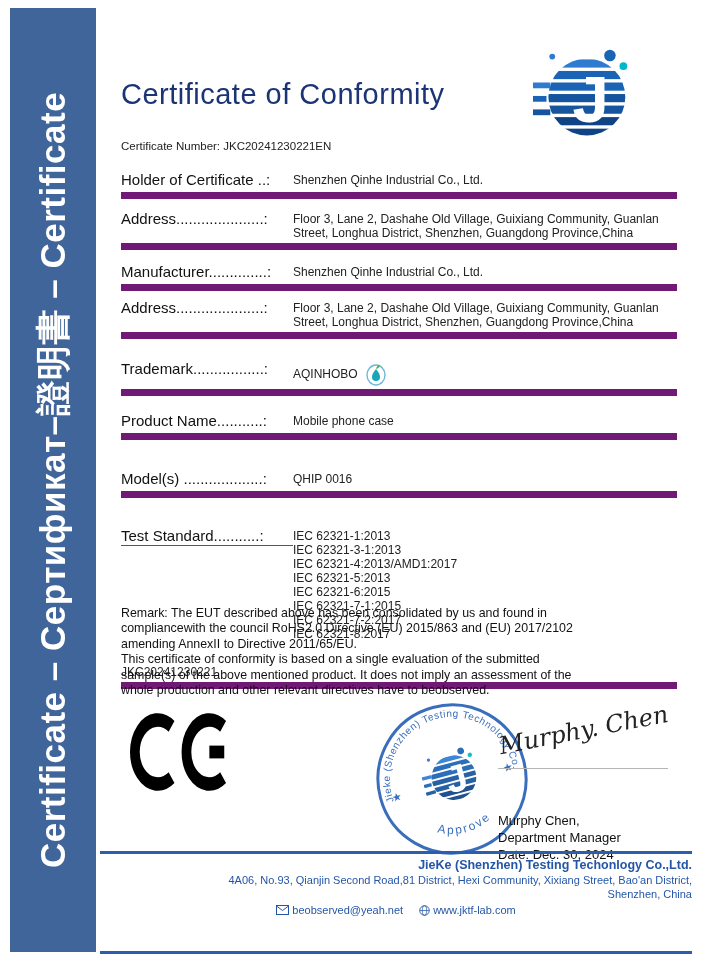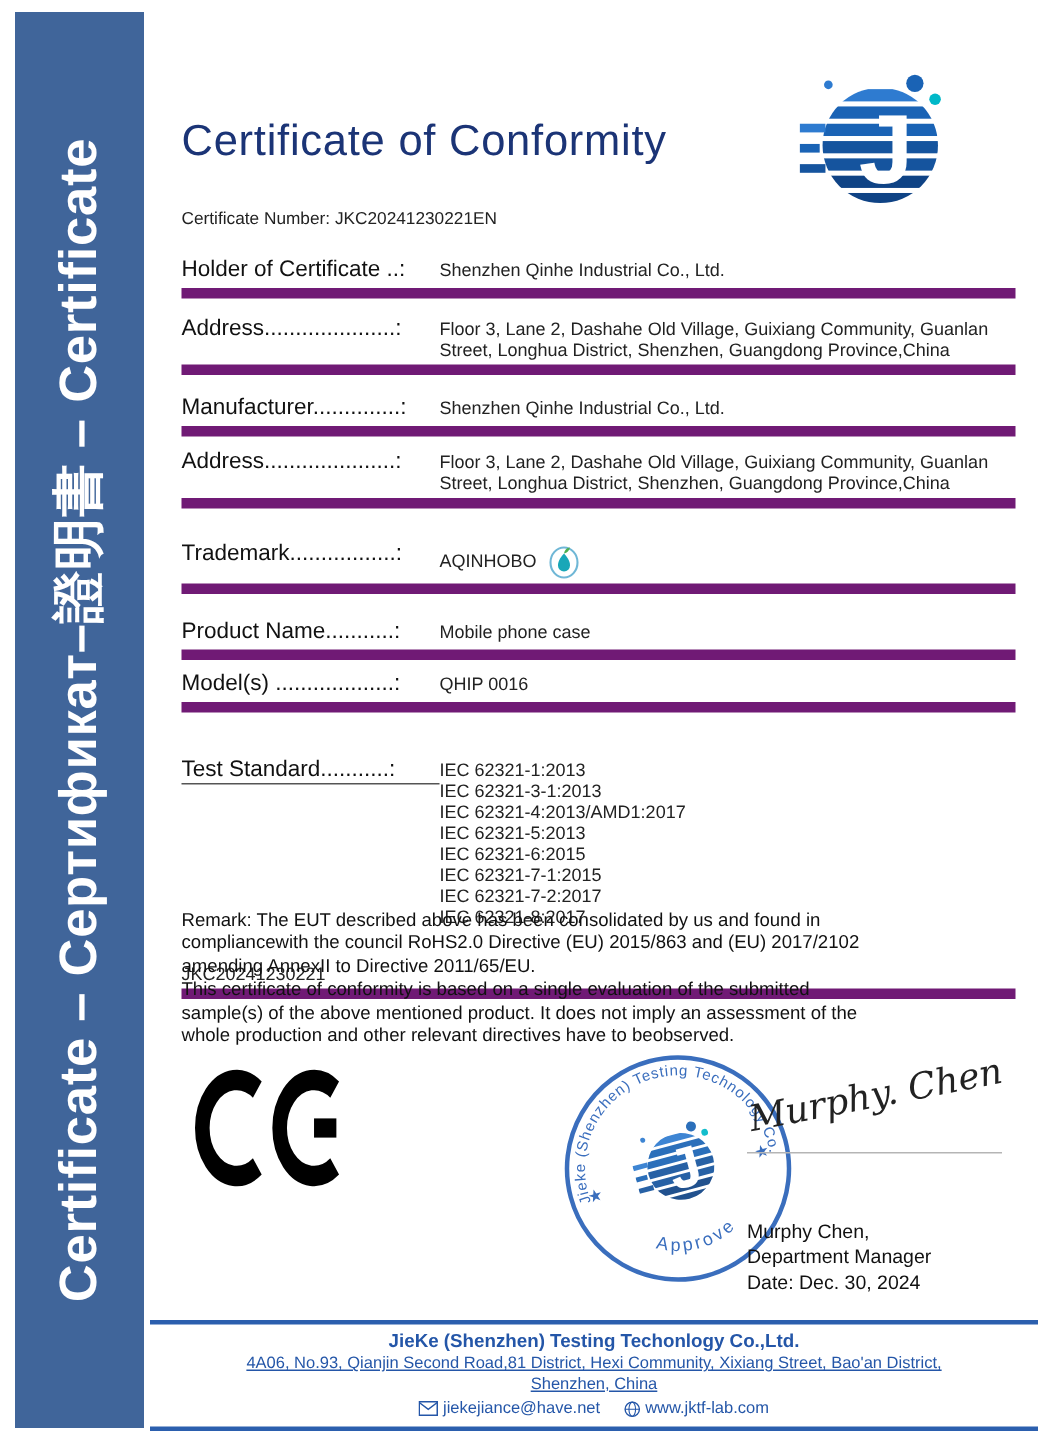--- a/index.html
+++ b/index.html
@@ -24,43 +24,43 @@
   .frow { display:flex; align-items:flex-start; border-bottom:7px solid #701a75; padding-bottom:3px; }
   .frow[data-underline="label"] { border-bottom:none; }
   .frow[data-underline="label"] .flabel { border-bottom:1px solid #555; padding-bottom:0; }
   .flabel { width:172px; flex:none; font-size:15px; line-height:19px; color:#111; }
   .fvalue { flex:1; font-size:12px; line-height:14px; color:#222; padding-top:3px; white-space:pre-line; }
   .frow:nth-child(1){margin-bottom:10px}
   .frow:nth-child(2){margin-bottom:12px}
   .frow:nth-child(3){margin-bottom:7px}
   .frow:nth-child(4){margin-bottom:20px}
   .frow:nth-child(5){margin-bottom:15px}
-  .frow:nth-child(6){margin-bottom:6px}
+  .frow:nth-child(6){margin-bottom:29px}
   .frow:nth-child(7){margin-bottom:28px}
   .frow:nth-child(8){margin-bottom:18px}
   .tm-value { display:flex; align-items:center; gap:8px; }
 
   .remark { position:absolute; left:121px; top:606px; width:560px; font-size:12.4px; line-height:15.4px; color:#111; white-space:pre-line; }
 
   .ce { position:absolute; left:128px; top:712px; }
 
   .stamp { position:absolute; left:373px; top:700px; transform:rotate(-15deg); opacity:.92; }
 
   .sig-script {
     position:absolute; left:498px; top:716px;
     font-family:"DejaVu Serif", serif; font-style:italic;
     font-size:24px; color:#222; transform:rotate(-11deg); white-space:nowrap;
   }
   .sig-line { position:absolute; left:498px; top:768px; width:170px; border-top:1px solid #b5b5b5; }
   .sig-block { position:absolute; left:498px; top:812px; font-size:13px; line-height:17px; color:#111; }
 
-  .footer { position:absolute; left:100px; top:880px; width:592px; text-align:center; color:#2456A8; }
+  .footer { position:absolute; left:100px; top:851px; width:592px; text-align:right; color:#2456A8; }
   .footer-rule { height:3px; background:#2B5FAE; }
   .footer-company { font-weight:bold; font-size:12.5px; margin-top:4px; }
-  .footer-address { font-size:11px; line-height:13.5px; margin-top:2px; white-space:pre-line;text-decoration:underline; }
+  .footer-address { font-size:11px; line-height:13.5px; margin-top:2px; white-space:pre-line; }
   .footer-contact { font-size:11px; margin-top:3px; display:flex; justify-content:center; align-items:center; gap:16px; }
   .contact-item { display:inline-flex; align-items:center; gap:3px; }
   .footer-rule-bottom { position:absolute; left:100px; top:951px; width:592px; height:3px; background:#2B5FAE; }
 </style>
 </head>
 <body>
 
 <svg width="0" height="0" style="position:absolute" aria-hidden="true">
   <symbol id="jlogo" viewBox="0 0 104 100">
     <clipPath id="jc">
@@ -203,21 +203,21 @@
     <div class="footer-rule"></div>
     <div class="footer-company">JieKe (Shenzhen) Testing Techonlogy Co.,Ltd.</div>
     <div class="footer-address">4A06, No.93, Qianjin Second Road,81 District, Hexi Community, Xixiang Street, Bao'an District,
 Shenzhen, China</div>
     <div class="footer-contact">
       <span class="contact-item">
         <svg width="13" height="10" viewBox="0 0 13 10">
           <rect x="0.5" y="0.5" width="12" height="9" fill="none" stroke="#2456A8"></rect>
           <path d="M0.5 1 L6.5 5.5 L12.5 1" fill="none" stroke="#2456A8"></path>
         </svg>
-        <span>jiekejiance@have.net</span>
+        <span>beobserved@yeah.net</span>
       </span>
       <span class="contact-item">
         <svg width="11" height="11" viewBox="0 0 12 12">
           <circle cx="6" cy="6" r="5.2" fill="none" stroke="#2456A8"></circle>
           <ellipse cx="6" cy="6" rx="2.4" ry="5.2" fill="none" stroke="#2456A8" stroke-width="0.8"></ellipse>
           <path d="M0.8 6 H11.2" stroke="#2456A8" stroke-width="0.8"></path>
         </svg>
         <span>www.jktf-lab.com</span>
       </span>
     </div>

